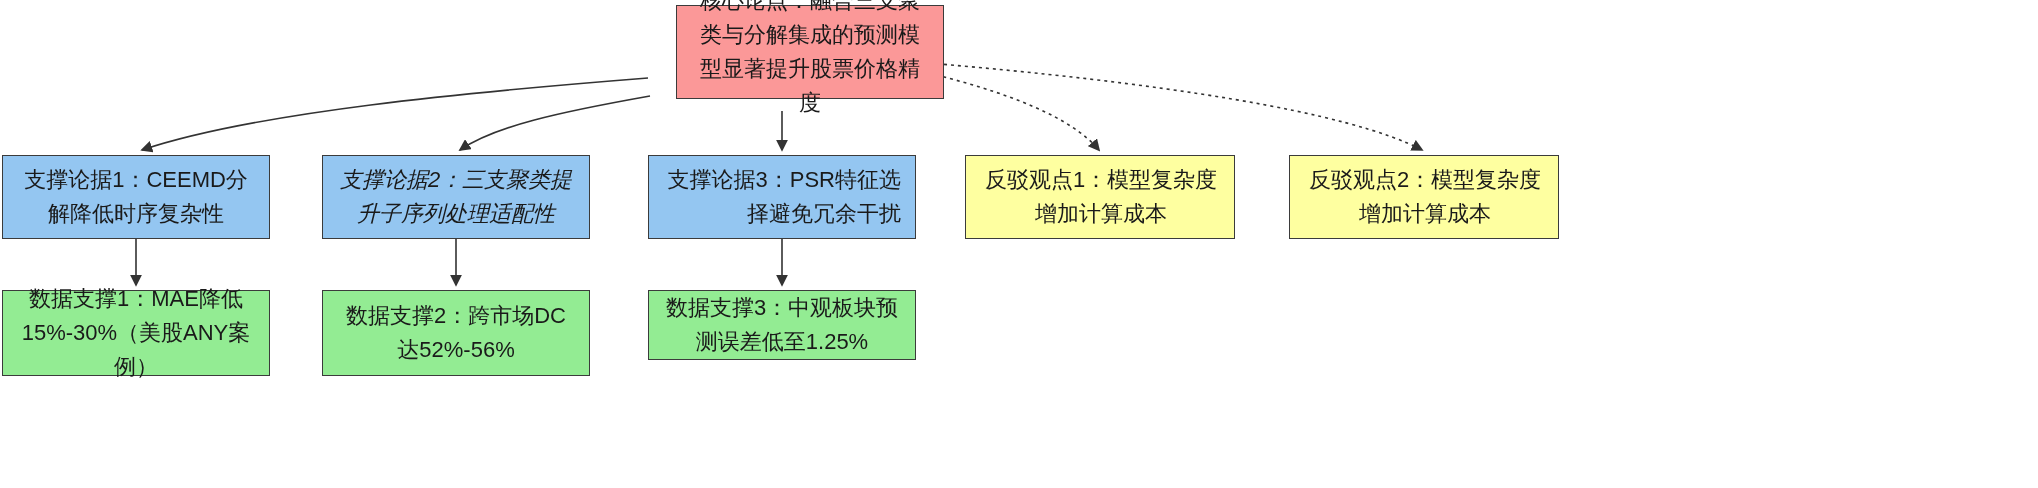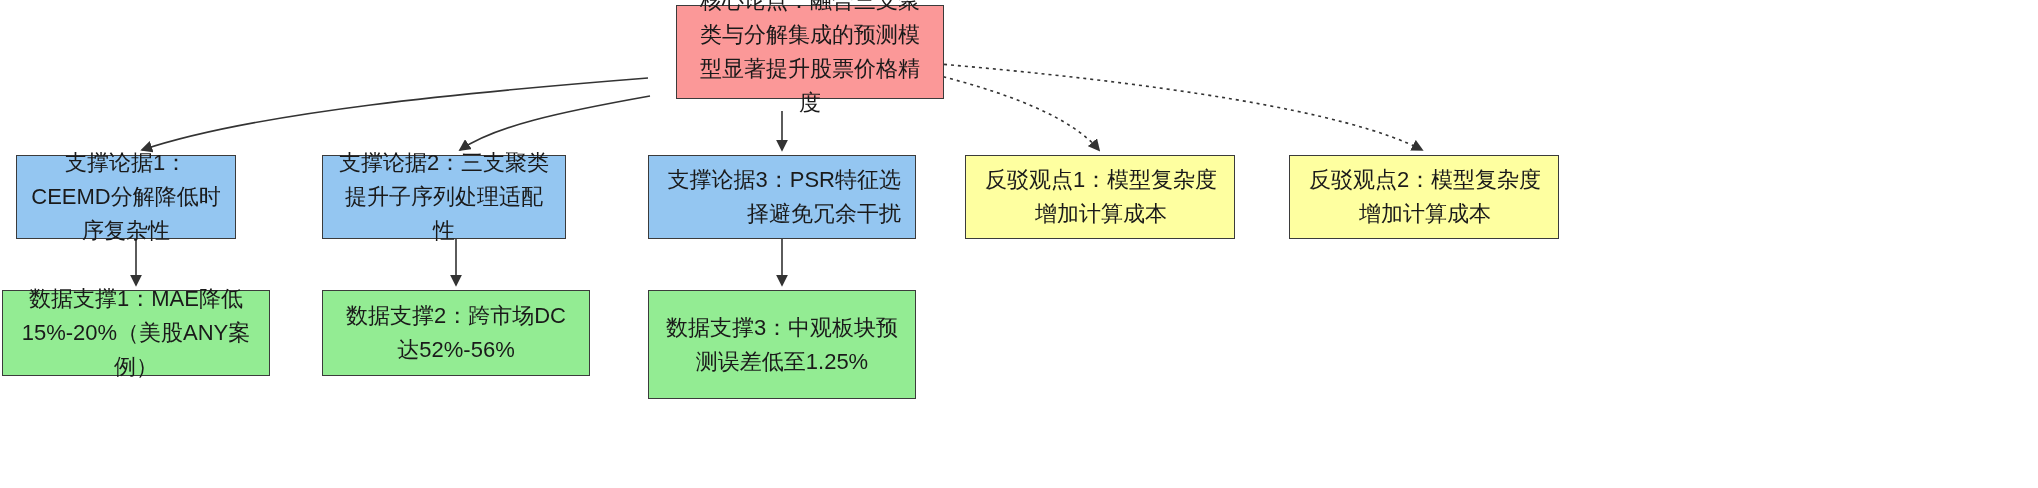--- a/index.html
+++ b/index.html
@@ -75,24 +75,24 @@
 
     <path class="edge" d="M 136 239 L 136 285" marker-end="url(#arrow)"></path>
 
     <path class="edge" d="M 456 239 L 456 285" marker-end="url(#arrow)"></path>
 
     <path class="edge" d="M 782 239 L 782 285" marker-end="url(#arrow)"></path>
   </svg>
 
   <div class="node core" style="left:648px; top:5px; width:268px; height:94px;margin-left:28px;">核心论点：融合三支聚类与分解集成的预测模型显著提升股票价格精度</div>
 
-  <div class="node support" style="left:16px; top:155px; width:220px; height:84px;">支撑论据1：CEEMD分解降低时序复杂性</div>
-  <div class="node support" style="left:322px; top:155px; width:244px; height:84px;">支撑论据2：三支聚类提升子序列处理适配性</div>
+  <div class="node support" style="left:2px; top:155px; width:268px; height:84px;">支撑论据1：CEEMD分解降低时序复杂性</div>
+  <div class="node support" style="left:322px; top:155px; width:268px; height:84px;font-style:italic;">支撑论据2：三支聚类提升子序列处理适配性</div>
   <div class="node support" style="left:648px; top:155px; width:268px; height:84px;text-align:right;">支撑论据3：PSR特征选择避免冗余干扰</div>
 
   <div class="node rebuttal" style="left:965px; top:155px; width:270px; height:84px;">反驳观点1：模型复杂度增加计算成本</div>
   <div class="node rebuttal" style="left:1289px; top:155px; width:270px; height:84px;">反驳观点2：模型复杂度增加计算成本</div>
 
-  <div class="node datasup" style="left:2px; top:290px; width:268px; height:86px;">数据支撑1：MAE降低15%-20%（美股ANY案例）</div>
+  <div class="node datasup" style="left:2px; top:290px; width:268px; height:86px;">数据支撑1：MAE降低15%-30%（美股ANY案例）</div>
   <div class="node datasup" style="left:322px; top:290px; width:268px; height:86px;">数据支撑2：跨市场DC达52%-56%</div>
-  <div class="node datasup" style="left:648px; top:290px; width:268px; height:109px;">数据支撑3：中观板块预测误差低至1.25%</div>
+  <div class="node datasup" style="left:648px; top:290px; width:268px; height:70px;">数据支撑3：中观板块预测误差低至1.25%</div>
 
 </div>
 
 </body></html>

